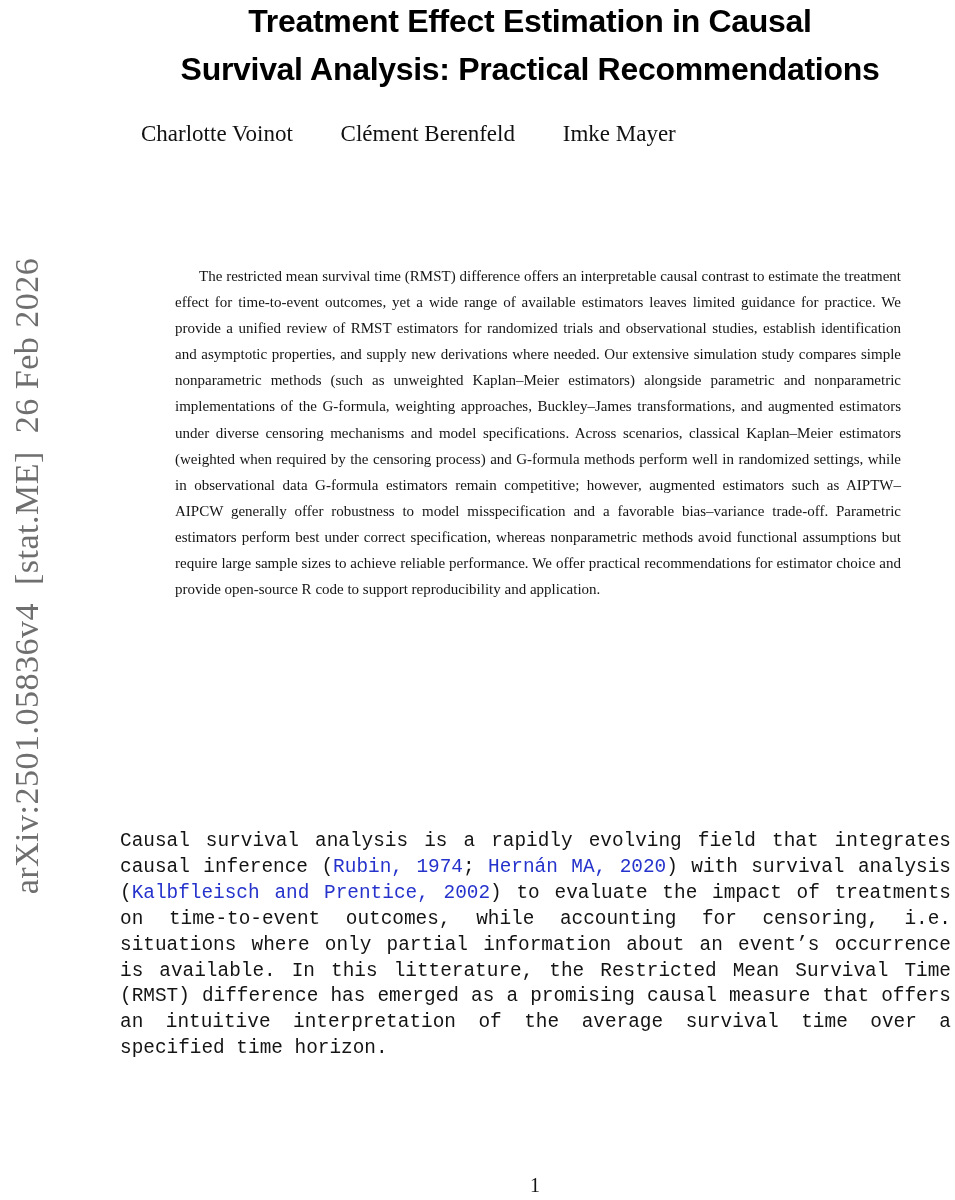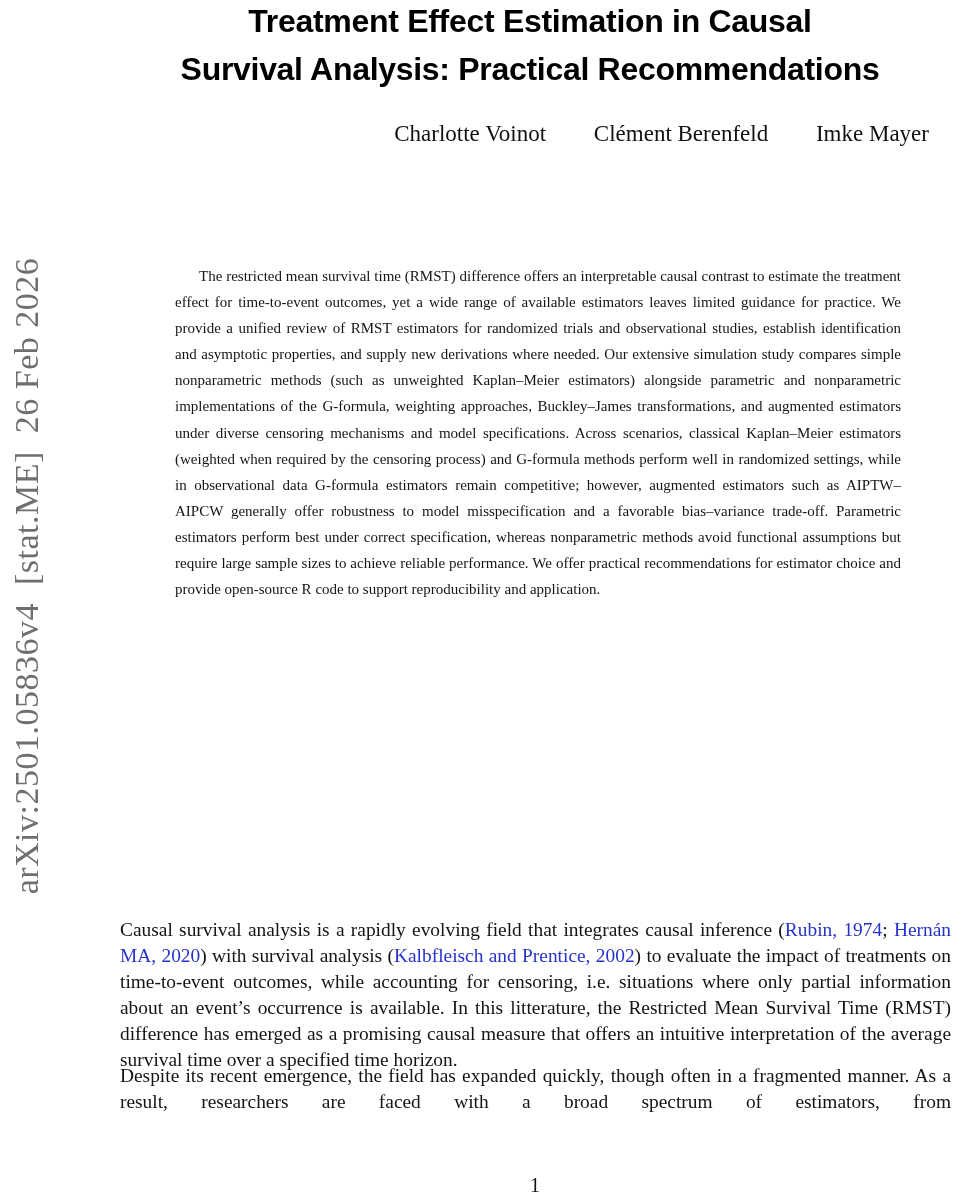--- a/index.html
+++ b/index.html
@@ -38,21 +38,21 @@
     line-height: 48px;
     color: #000000;
     letter-spacing: -0.3px;
   }
 
   .authors-block {
     position: absolute;
     top: 116px;
     left: 120px;
     width: 830px;
-    text-align: right;
+    text-align: left;
     font-size: 23px;
     line-height: 35px;
     color: #111111;
   }
   .author-name { display: inline-block; margin: 0 21px; }
 
   .abstract-block {
     position: absolute;
     top: 263px;
     left: 175px;
@@ -79,21 +79,21 @@
 
   .body-para {
     position: absolute;
     left: 120px;
     width: 831px;
     font-size: 19.4px;
     line-height: 25.9px;
     text-align: justify;
     color: #141414;
   }
-  .para-1 { top: 917px; }
+  .para-1 { top: 829px; font-family: Liberation Mono, monospace; }
   .para-2 { top: 1063px; text-align-last: justify; }
 
   .cite {
     color: #2533cc;
     cursor: pointer;
   }
 
   .page-number {
     position: absolute;
     top: 1174px;
@@ -122,17 +122,16 @@
       <span class="author-name">Clément Berenfeld</span>
       <span class="author-name">Imke Mayer</span>
     </div>
   </div>
 
   <div class="abstract-block">The restricted mean survival time (RMST) difference offers an interpretable causal contrast to estimate the treatment effect for time-to-event outcomes, yet a wide range of available estimators leaves limited guidance for practice. We provide a unified review of RMST estimators for randomized trials and observational studies, establish identification and asymptotic properties, and supply new derivations where needed. Our extensive simulation study compares simple nonparametric methods (such as unweighted Kaplan–Meier estimators) alongside parametric and nonparametric implementations of the G-formula, weighting approaches, Buckley–James transformations, and augmented estimators under diverse censoring mechanisms and model specifications. Across scenarios, classical Kaplan–Meier estimators (weighted when required by the censoring process) and G-formula methods perform well in randomized settings, while in observational data G-formula estimators remain competitive; however, augmented estimators such as AIPTW–AIPCW generally offer robustness to model misspecification and a favorable bias–variance trade-off. Parametric estimators perform best under correct specification, whereas nonparametric methods avoid functional assumptions but require large sample sizes to achieve reliable performance. We offer practical recommendations for estimator choice and provide open-source R code to support reproducibility and application.</div>
 
 
   <div class="body-para para-1"><span>Causal survival analysis is a rapidly evolving field that integrates causal inference (</span><span class="cite">Rubin, 1974</span><span>; </span><span class="cite">Hernán MA, 2020</span><span>) with survival analysis (</span><span class="cite">Kalbfleisch and Prentice, 2002</span><span>) to evaluate the impact of treatments on time-to-event outcomes, while accounting for censoring, i.e. situations where only partial information about an event’s occurrence is available. In this litterature, the Restricted Mean Survival Time (RMST) difference has emerged as a promising causal measure that offers an intuitive interpretation of the average survival time over a specified time horizon.</span></div>
 
-  <div class="body-para para-2">Despite its recent emergence, the field has expanded quickly, though often in a fragmented manner. As a result, researchers are faced with a broad spectrum of estimators, from</div>
 
   <div class="page-number">1</div>
 
 </div>
 
 </body></html>

